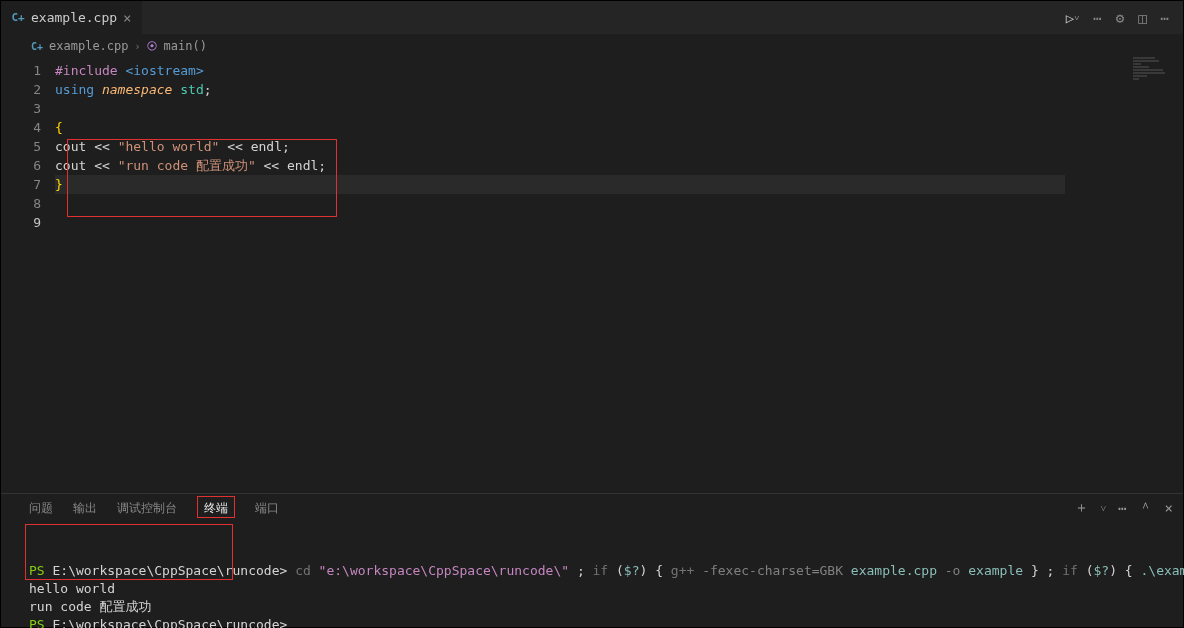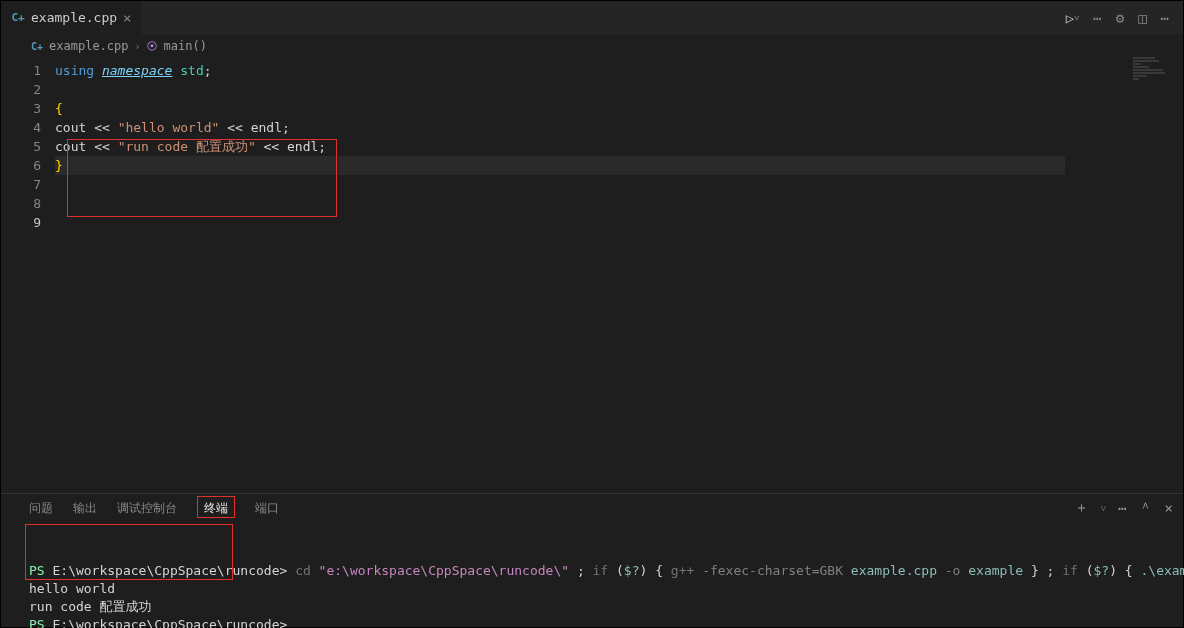--- a/index.html
+++ b/index.html
@@ -24,41 +24,41 @@
   .gutter div { height:19px; line-height:19px; }
   .code { font-family:Consolas,monospace; font-size:13px; line-height:19px; }
   .code .line { height:19px; }
   .code .hl { background:#2a2a2a; }
   .redbox { border:1px solid #e03030; position:absolute; pointer-events:none; }
   .rb-code { left:66px; top:82px; width:270px; height:78px; }
   .kw-macro { color:#c586c0; }
   .kw-blue  { color:#569cd6; }
   .kw-type  { color:#4ec9b0; font-style:italic; }
   .kw-ns    { color:#4ec9b0; }
-  .kw-ctrl  { color:#7dd3fc;text-decoration:underline; }
+  .kw-ctrl  { color:#fdba74; }
   .fn       { color:#dcdcaa; }
   .str      { color:#ce9178; }
   .num      { color:#b5cea8; }
   .brace    { color:#ffd700; }
   .op       { color:#d4d4d4; }
   .minimap { position:absolute; top:0; right:10px; width:40px; height:16px; opacity:.45; }
   .minimap .mline { height:2px; margin-bottom:1px; background:#5a5a5a; }
   .editor-fill { flex:1 1 auto; }
   
   .panel { display:flex; flex-direction:column; height:134px; border-top:1px solid #333; background:#1e1e1e; }
   .panel-tabs-row { display:flex; align-items:center; height:28px; padding:0 10px 0 28px; font-size:12px; color:#888; }
   .panel-tabs { display:flex; gap:20px; align-items:center; }
   .panel-tab { height:28px; line-height:28px; cursor:default; }
   .panel-tab.active { color:#e7e7e7; }
   .rb-tab { border:1px solid #e03030; padding:0 6px; height:22px; line-height:22px; display:inline-block; }
   .panel-actions { margin-left:auto; display:flex; align-items:center; gap:12px; color:#999; font-size:14px; }
   .panel-body { position:relative; flex:1 1 auto; display:flex; }
   .terminal { flex:1 1 auto; padding:4px 0 0 28px; font-family:Consolas,"Microsoft YaHei",monospace; font-size:13px; line-height:18px; color:#d4d4d4; white-space:pre; position:relative; }
   .rb-term { position:absolute; left:24px; top:2px; width:208px; height:56px; border:1px solid #e03030; pointer-events:none; }
-  .ps   { color:#86efac; }
+  .ps   { color:#84cc16; }
   .cmd  { color:#737373; }
   .path { color:#c586c0; }
   .arg  { color:#8abeb7; }
   .flag { color:#808080; }
 </style>
 </head>
 <body>
 
 <div class="wrapper">
 
@@ -91,20 +91,21 @@
         <div>2</div>
         <div>3</div>
       <div>4</div>
         <div>5</div>
         <div>6</div>
       <div>7</div>
         <div>8</div>
         <div style="color:#c6c6c6">9</div>
     </div>
     <div class="code" style="width:1010px;">
+      <div class="line"><span class="kw-macro">#include</span> <span class="kw-blue">&lt;iostream&gt;</span></div>
       <div class="line"><span class="kw-blue">using</span> <span class="kw-ctrl" style="font-style:italic">namespace</span> <span class="kw-ns">std</span><span>;</span></div>
       <div class="line"></div>
       <div class="line"><span class="brace">{</span></div>
       <div class="line"><span>    </span><span class="op">cout</span><span class="op"> &lt;&lt; </span><span class="str">"hello world"</span><span class="op"> &lt;&lt; </span><span class="op">endl</span><span>;</span></div>
       <div class="line"><span>    </span><span class="op">cout</span><span class="op"> &lt;&lt; </span><span class="str">"run code 配置成功"</span><span class="op"> &lt;&lt; </span><span class="op">endl</span><span>;</span></div>
       <div class="line hl"><span class="brace">}</span></div>
     </div>
     <div class="redbox rb-code"></div>
     <div class="minimap">
       <div class="mline" style="width:22px"></div>

